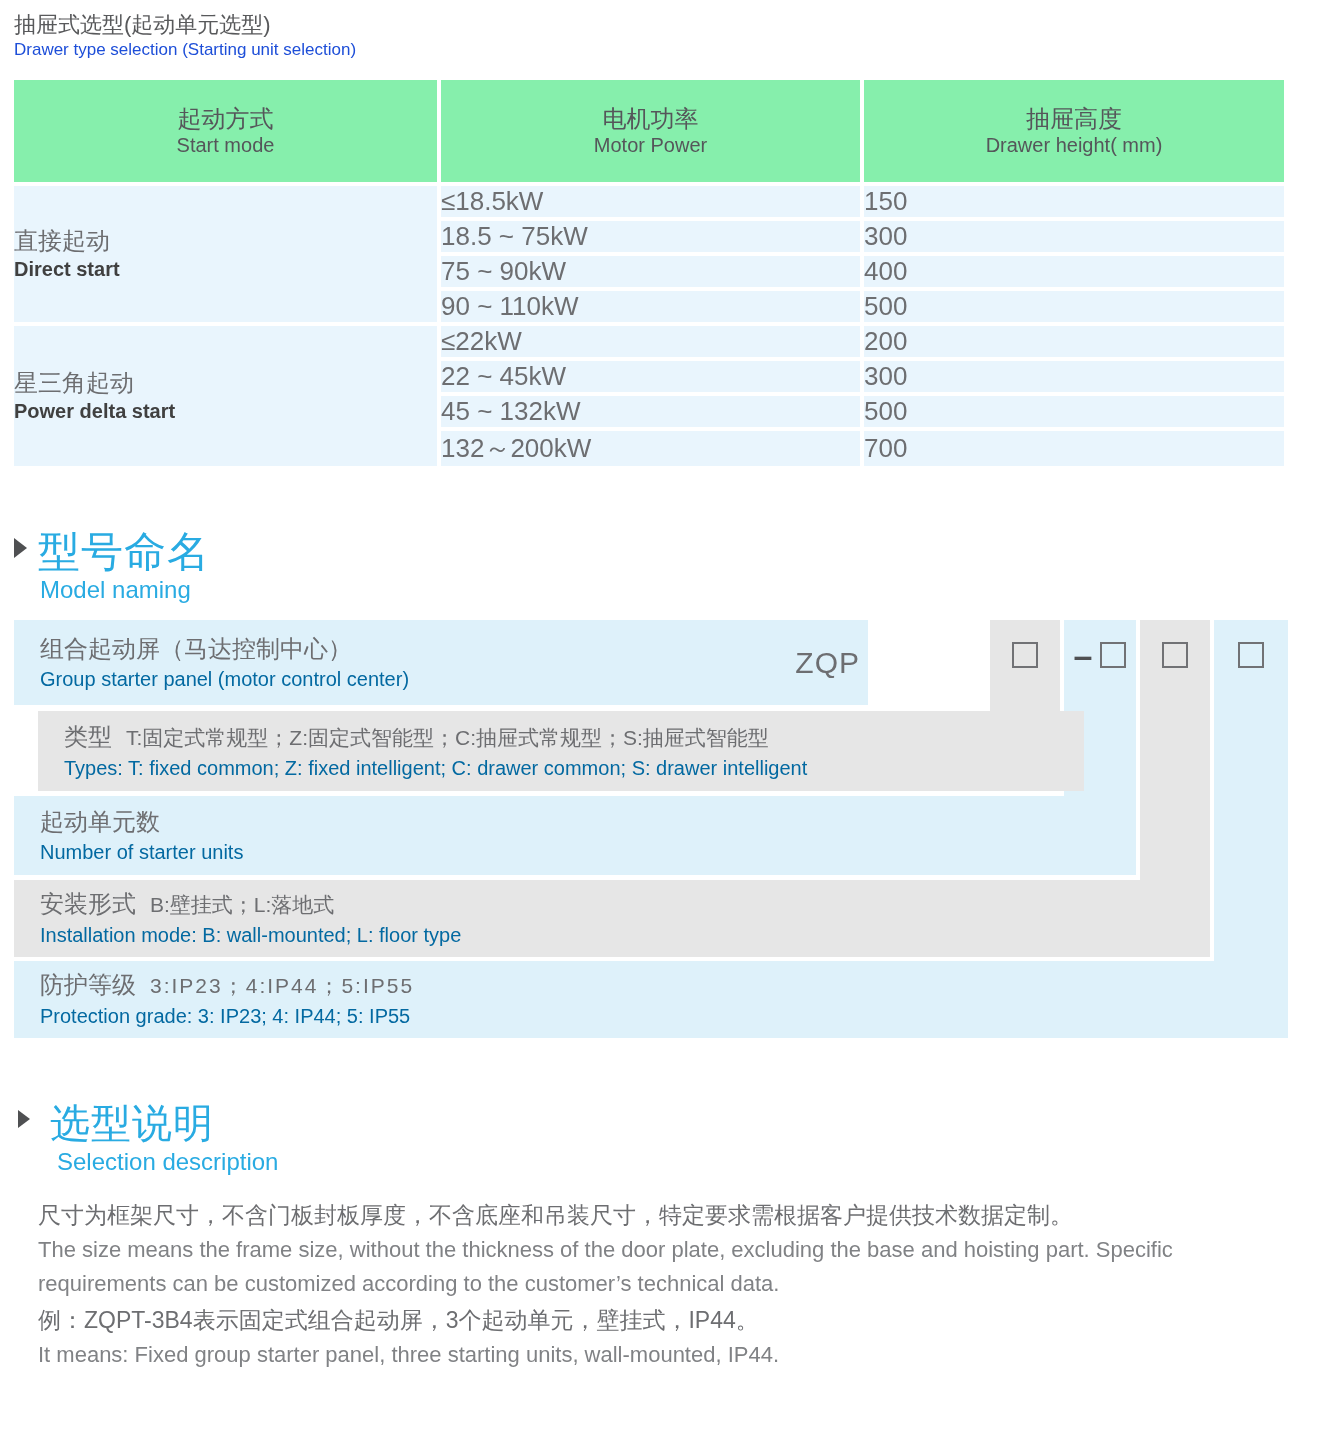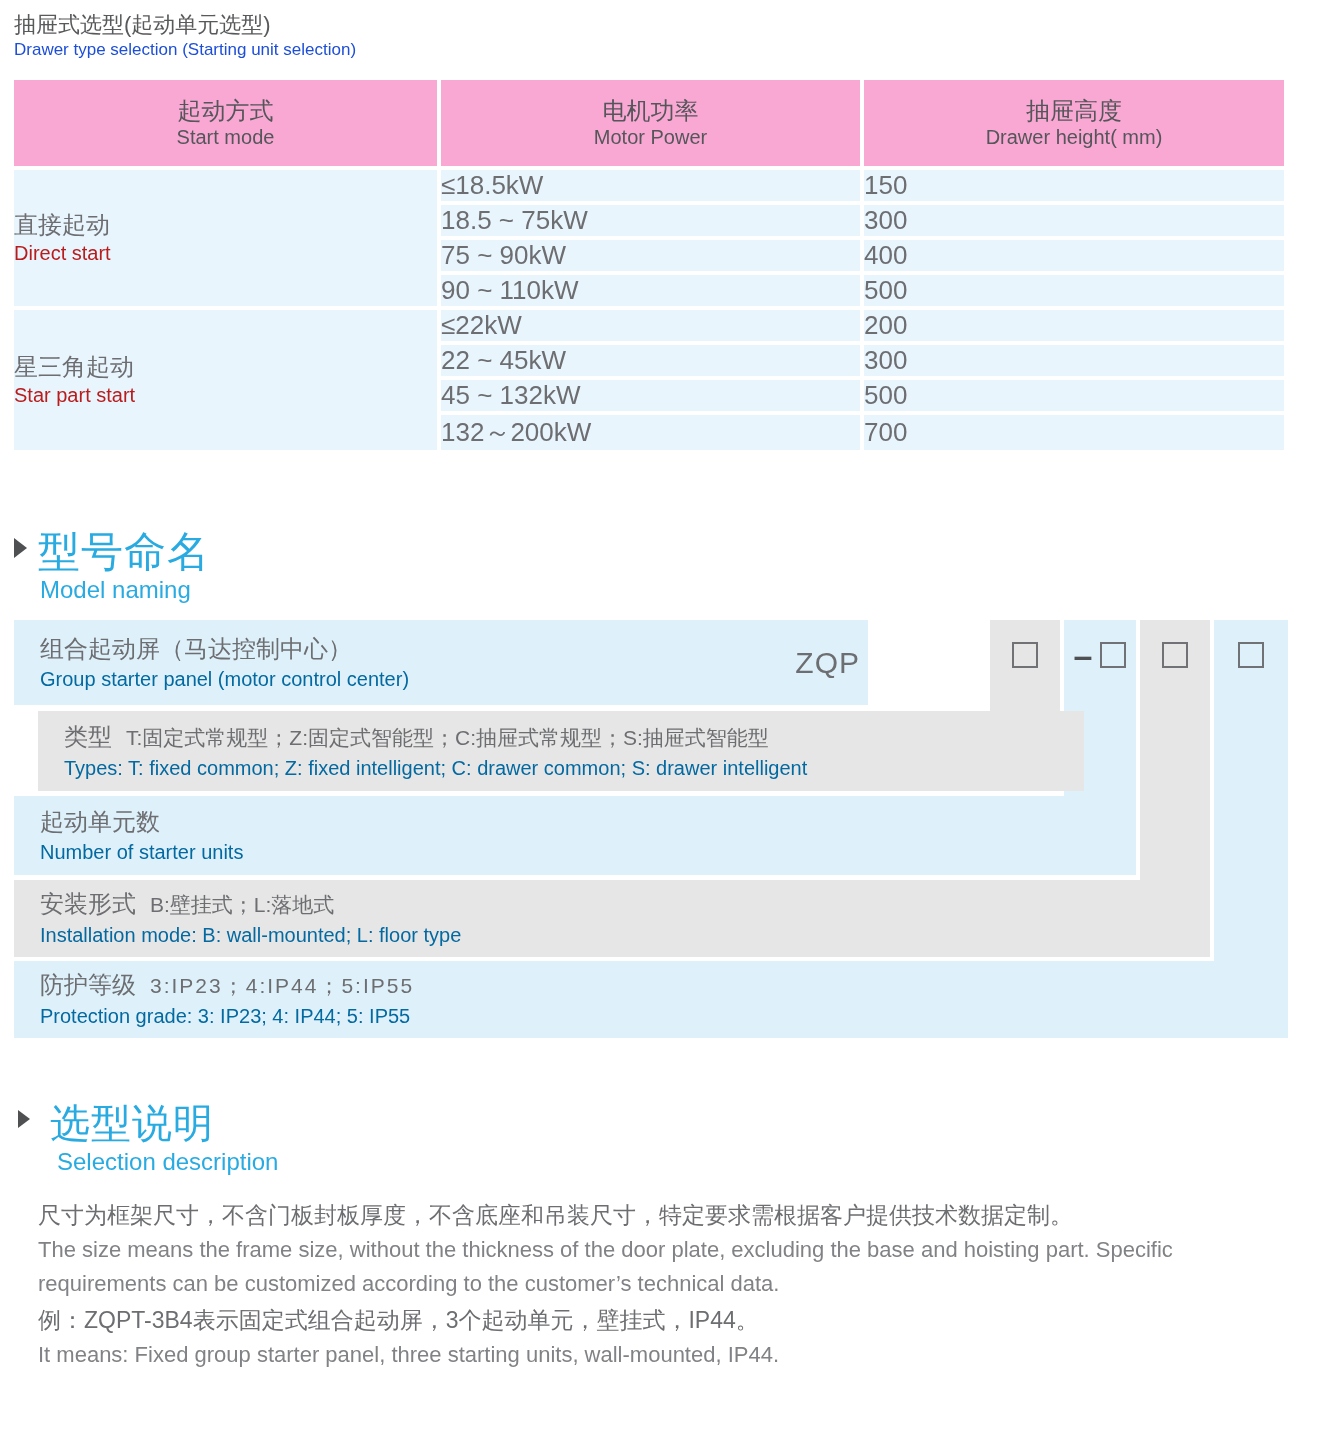--- a/index.html
+++ b/index.html
@@ -5,26 +5,26 @@
   html,body { margin:0; padding:0; background:#ffffff; }
   body { font-family:"Liberation Sans","DejaVu Sans",sans-serif; }
   .page { position:relative; width:1322px; height:1436px; background:#ffffff; overflow:hidden; }
 
   
   .doc-title-zh { position:absolute; left:14px; top:10px; font-size:22px; color:#58595b; }
   .doc-title-en { position:absolute; left:14px; top:40px; font-size:17px; color:#1d4ed8; }
 
   
   table.sel { position:absolute; left:10px; top:76px; border-collapse:separate; border-spacing:4px; table-layout:fixed; }
-  table.sel th { background:#f9a8d4; height:70px; text-align:center; font-weight:normal; padding:8px; }
+  table.sel th { background:#86efac; height:70px; text-align:center; font-weight:normal; padding:16px; }
   table.sel td { background:#e9f5fd; height:24px; padding:0; }
   .th-zh { font-size:24px; color:#55565a; line-height:28px; }
   .th-en { font-size:20px; color:#55565a; line-height:24px; }
   .mode-zh { font-size:24px; color:#6d6e71; line-height:30px; }
-  .mode-en { font-size:20px; color:#b91c1c; line-height:26px; }
+  .mode-en { font-size:20px; color:#404040; line-height:26px;font-weight:bold; }
   .cell-val { font-size:26px; color:#6d6e71; }
 
   
   .sec-head { position:absolute; }
   .tri-icon { position:absolute; width:0; height:0; border-left:13px solid #4f5052; border-top:10px solid transparent; border-bottom:10px solid transparent; }
   .sec-zh { font-size:42px; color:#29abe2; letter-spacing:1px; }
   .sec-en { font-size:24px; color:#29abe2; }
 
   
   .diagram { position:absolute; left:14px; top:620px; width:1274px; height:418px; }
@@ -92,21 +92,21 @@
         <td class="cell-val">75 ~ 90kW</td>
         <td class="cell-val">400</td>
       </tr>
       <tr>
         <td class="cell-val">90 ~ 110kW</td>
         <td class="cell-val">500</td>
       </tr>
       <tr>
         <td rowspan="4">
           <div class="mode-zh">星三角起动</div>
-          <div class="mode-en">Star part start</div>
+          <div class="mode-en">Power delta start</div>
         </td>
         <td class="cell-val">≤22kW</td>
         <td class="cell-val">200</td>
       </tr>
       <tr>
         <td class="cell-val">22 ~ 45kW</td>
         <td class="cell-val">300</td>
       </tr>
       <tr>
         <td class="cell-val">45 ~ 132kW</td>

